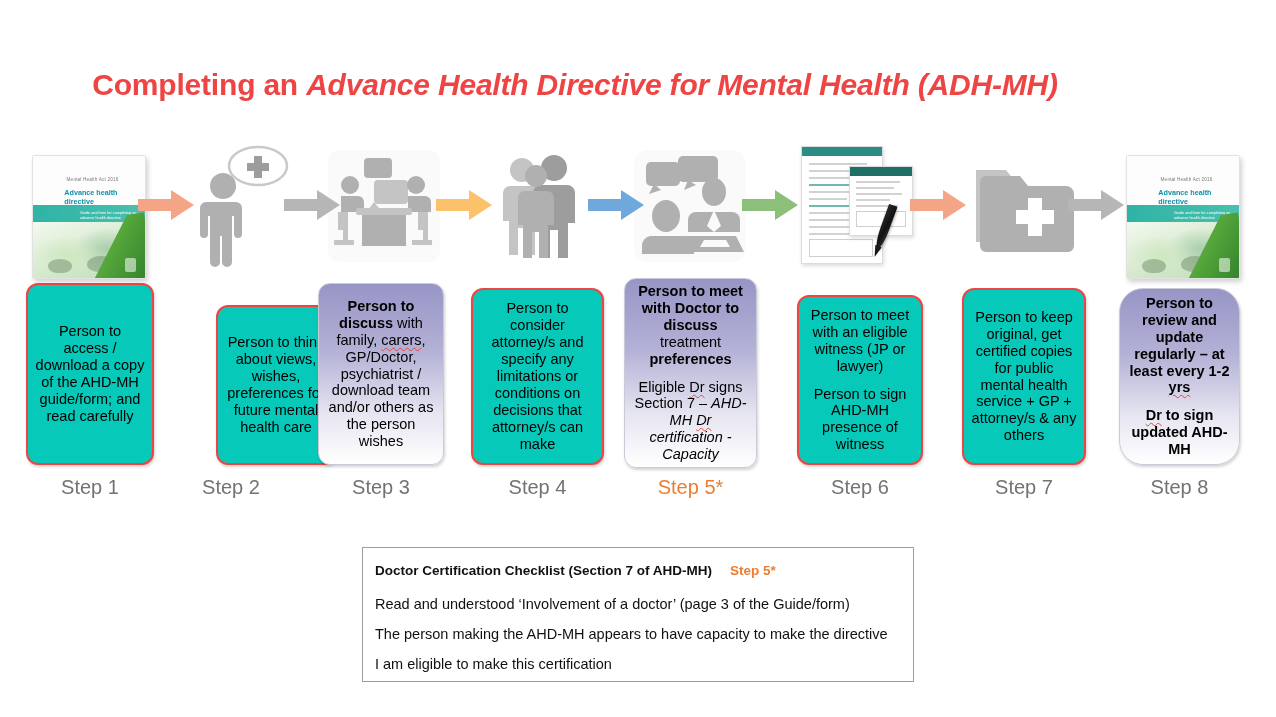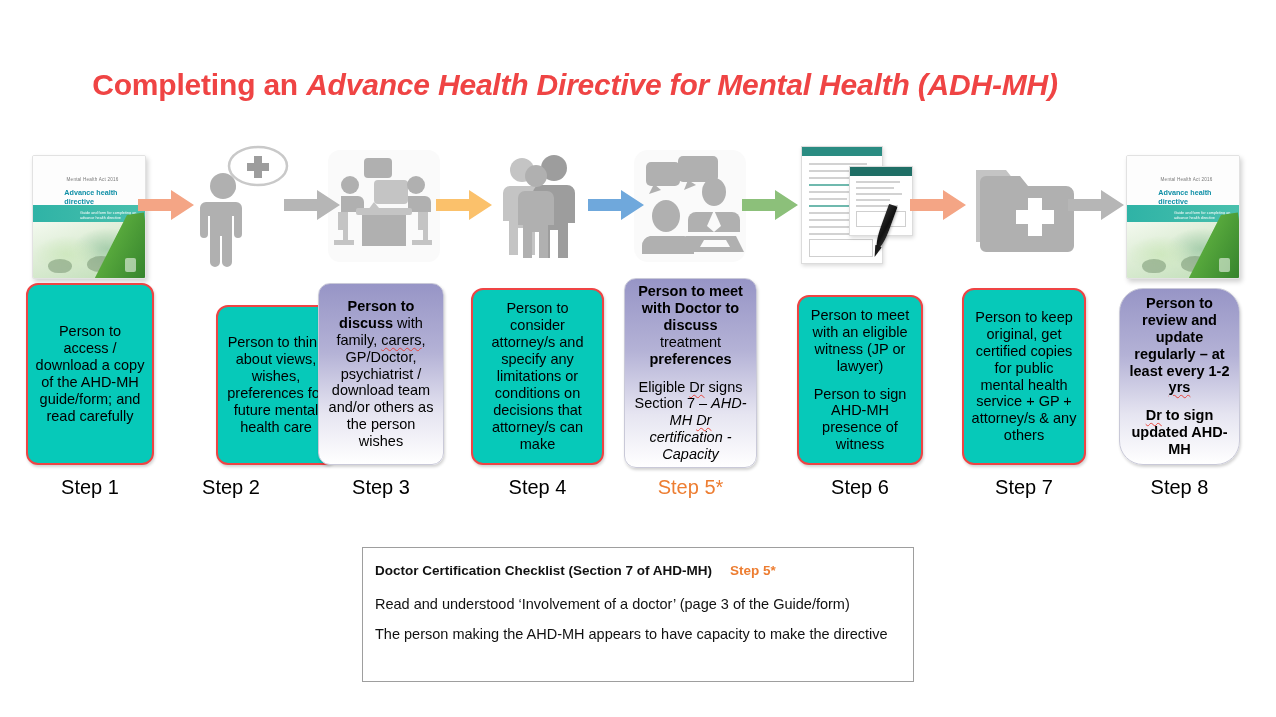--- a/index.html
+++ b/index.html
@@ -172,21 +172,21 @@
     text-underline-offset: 2px;
     text-decoration-thickness: 1px;
   }
 
   
   .step-label {
     position: absolute;
     width: 150px;
     text-align: center;
     font-size: 20px;
-    color: #000000;
+    color: #737373;
     top: 476px;
   }
   .step-label.accent { color: #ed7d31; }
 
   
   #checklist {
     position: absolute;
     left: 362px;
     top: 547px;
     width: 552px;
@@ -421,14 +421,15 @@
     <div class="step-label" style="left: 1104.5px;">Step 8</div>
   </div>
 
 <div id="checklist">
   <div class="cl-title">
     <span>Doctor Certification Checklist (Section 7 of AHD-MH)</span><span class="step-tag">Step 5*</span>
   </div>
   <div id="checklist-items">
       <div class="cl-item">Read and understood ‘Involvement of a doctor’ (page 3 of the Guide/form)</div>
       <div class="cl-item">The person making the AHD-MH appears to have capacity to make the directive</div>
+      <div class="cl-item">I am eligible to make this certification</div>
     </div>
 </div>
 
 </body></html>

